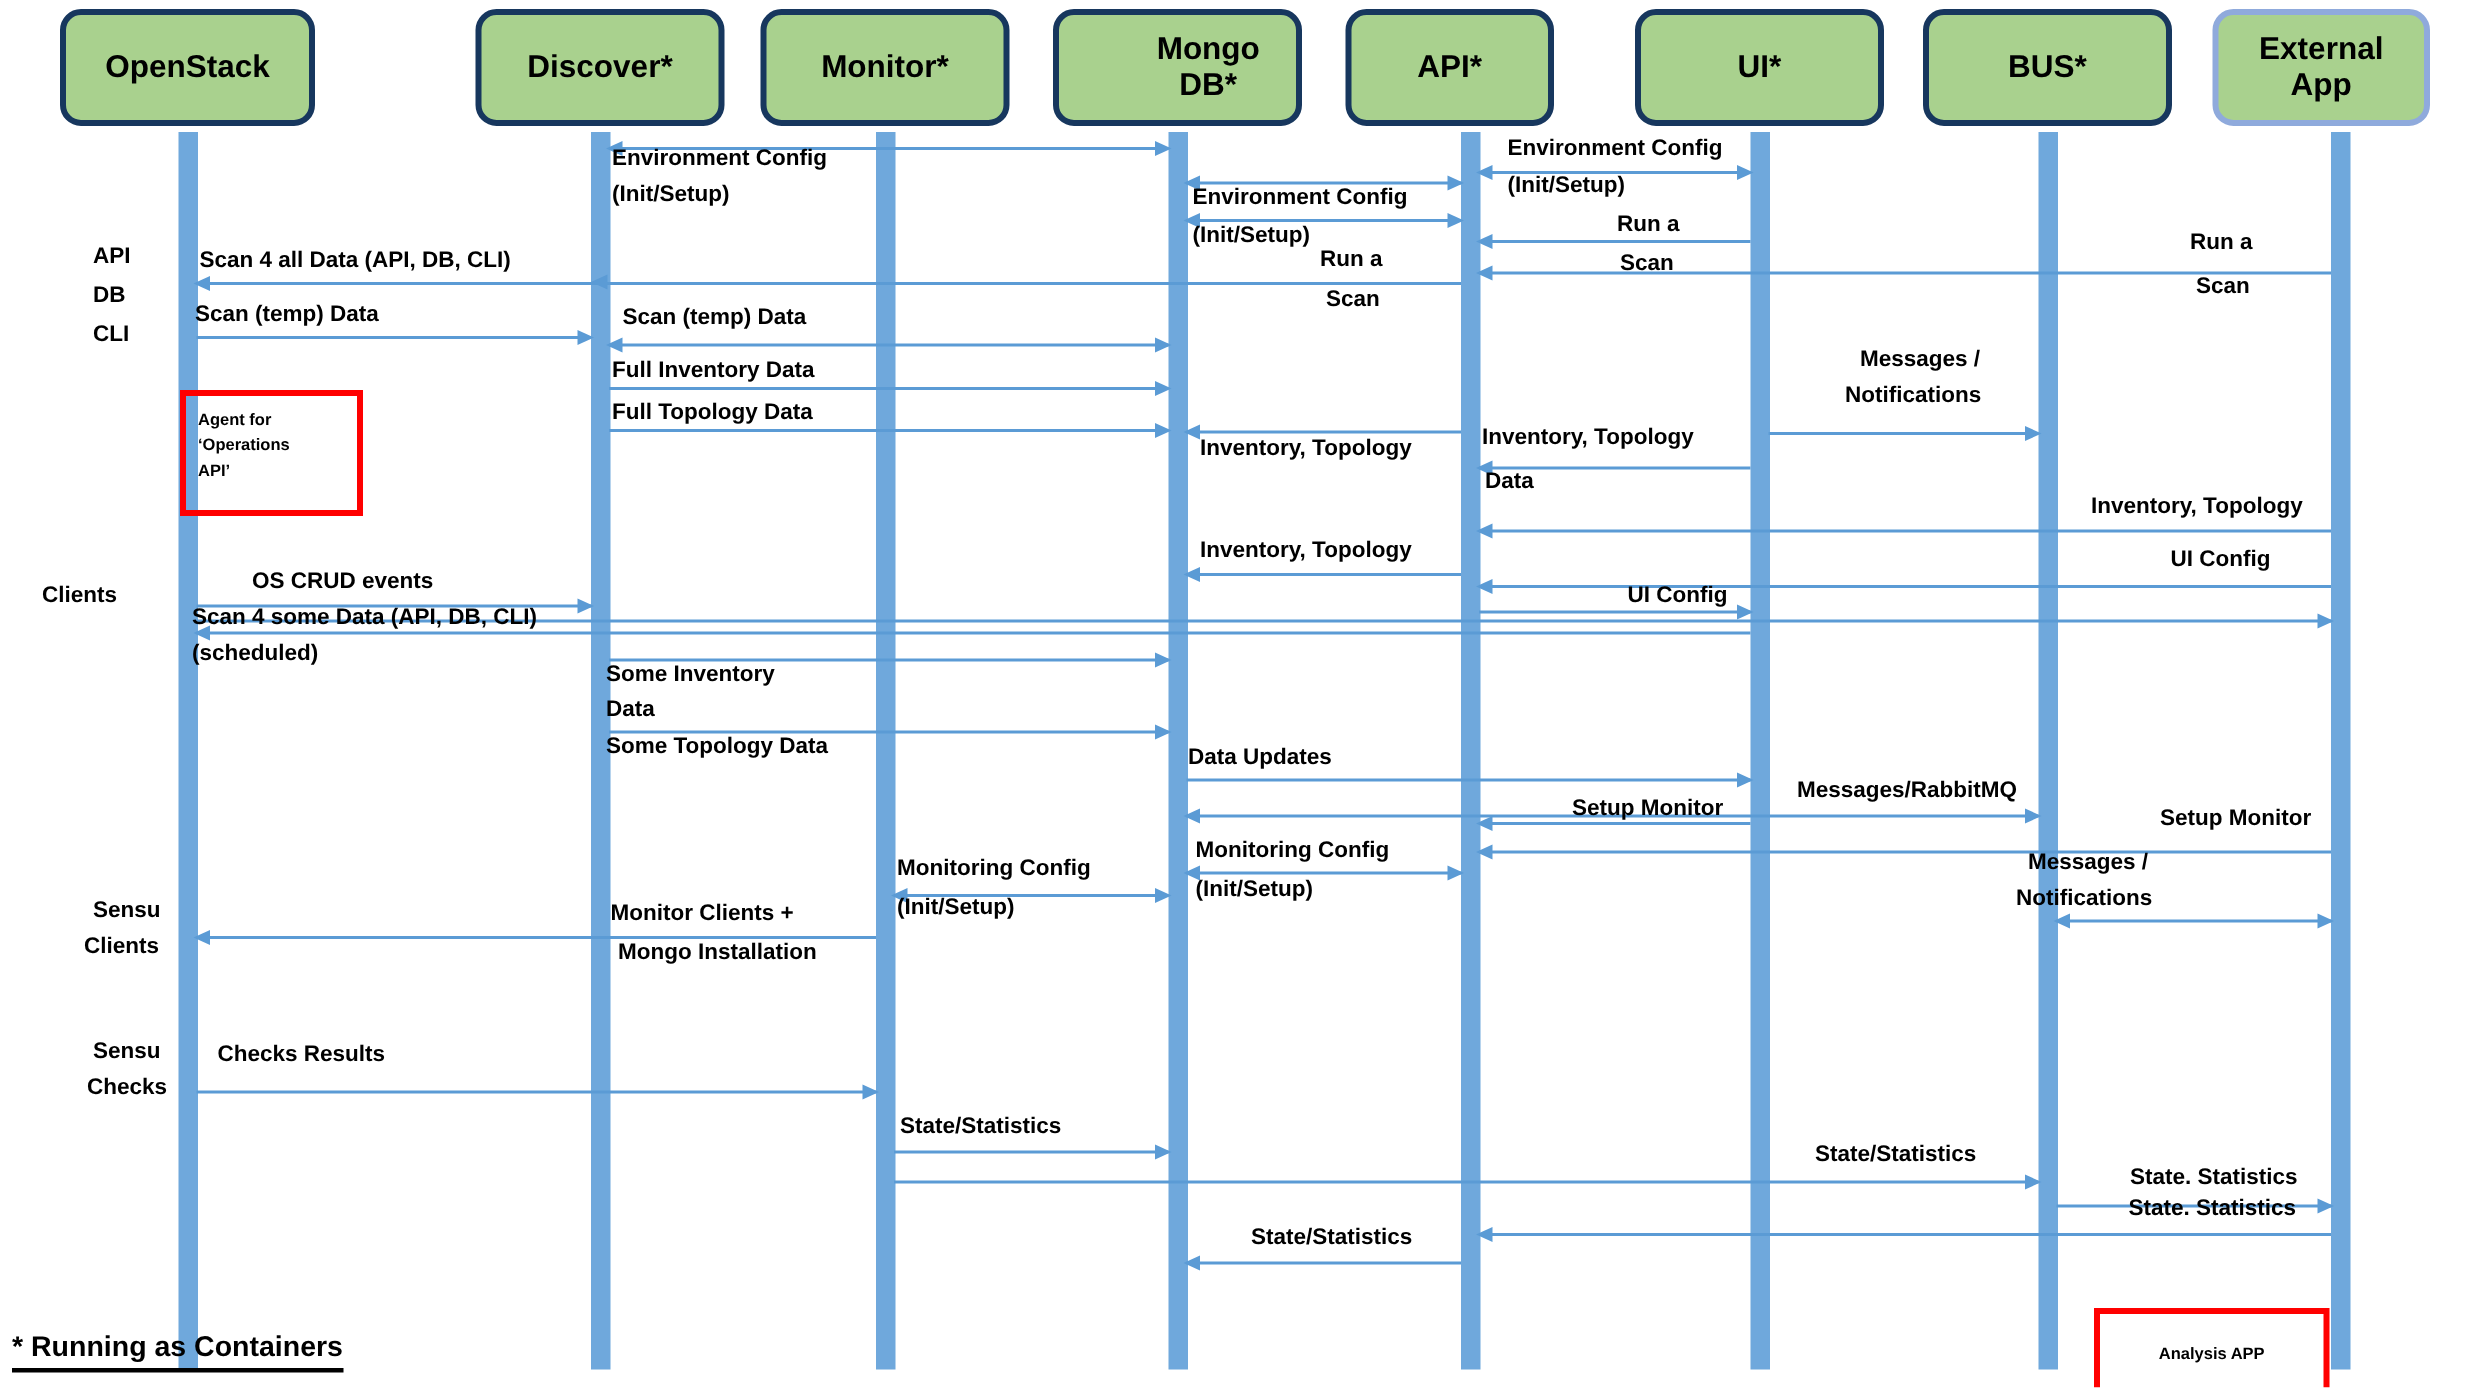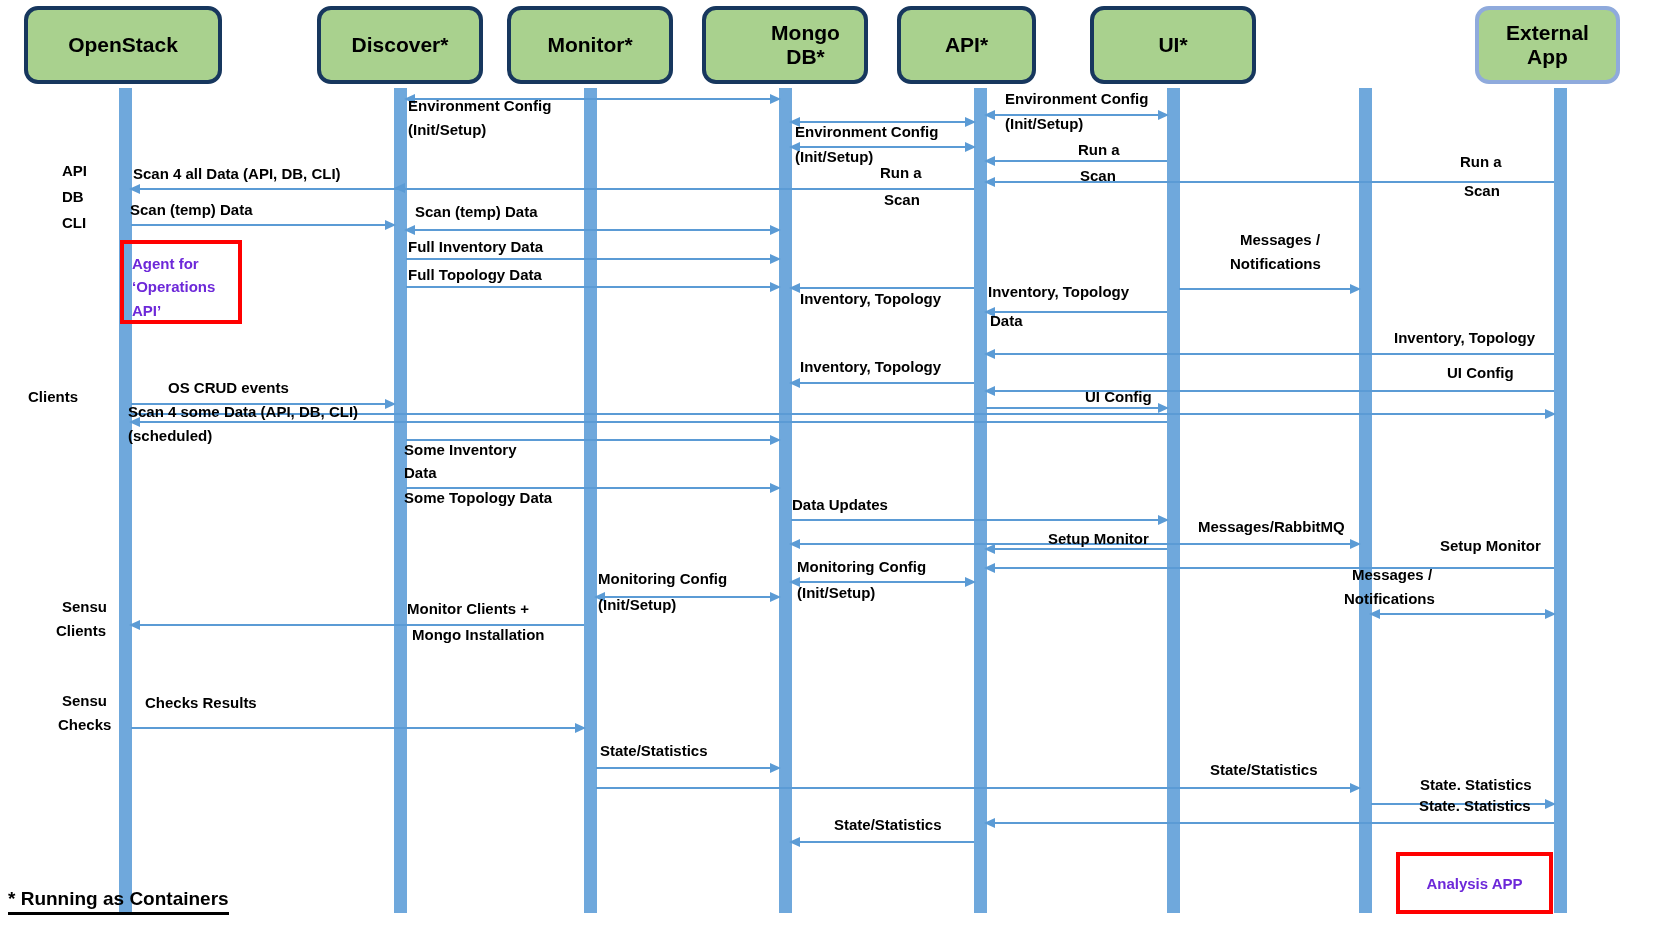--- a/index.html
+++ b/index.html
@@ -13,44 +13,45 @@
   .lifeline{position:absolute;top:88px;width:13px;height:825px;background:var(--lf);z-index:1;}
   .arrow{position:absolute;height:0;border-top:2px solid var(--ac);z-index:2;}
   .head{position:absolute;width:0;height:0;border-top:5px solid transparent;
         border-bottom:5px solid transparent;top:-6px;}
   .head.l{left:-2px;border-right:11px solid var(--ac);}
   .head.r{right:-2px;border-left:11px solid var(--ac);}
   .fhead{position:absolute;width:0;height:0;border-top:5px solid transparent;
          border-bottom:5px solid transparent;z-index:3;}
   .msg{position:absolute;font-weight:bold;font-size:15px;color:#000;white-space:nowrap;z-index:4;}
   .callout{position:absolute;border:4px solid #ff0000;box-sizing:border-box;background:transparent;
-           font-weight:bold;font-size:15px;color:#6d28d9;z-index:6;white-space:pre-line;}
+           font-weight:bold;font-size:11px;color:#000000;z-index:6;white-space:pre-line;margin-top:20px;}
   .callout.pad{padding:8px 4px 0 8px;line-height:1.55;}
   .callout.center{display:flex;align-items:center;justify-content:center;}
   #footnote{position:absolute;left:8px;top:888px;font-size:19px;font-weight:bold;color:#000;
             border-bottom:3px solid #000;padding-bottom:2px;z-index:6;}
 </style>
 </head>
 <body>
 
 <div id="canvas">
   <div id="footnote">* Running as Containers</div>
-<div class="actor" style="left: 24px; width: 198px; border-color: rgb(23, 55, 94);">OpenStack</div>
+<div class="actor" style="left: 40px; width: 170px; border-color: rgb(23, 55, 94);">OpenStack</div>
     <div class="lifeline" style="left: 118.5px;"></div>
     <div class="actor" style="left: 317px; width: 166px; border-color: rgb(23, 55, 94);">Discover*</div>
     <div class="lifeline" style="left: 393.5px;"></div>
     <div class="actor" style="left: 507px; width: 166px; border-color: rgb(23, 55, 94);">Monitor*</div>
     <div class="lifeline" style="left: 583.5px;"></div>
     <div class="actor" style="left: 702px; width: 166px; border-color: rgb(23, 55, 94); padding-left: 41px;">Mongo
 DB*</div>
     <div class="lifeline" style="left: 778.5px;"></div>
     <div class="actor" style="left: 897px; width: 139px; border-color: rgb(23, 55, 94);">API*</div>
     <div class="lifeline" style="left: 973.5px;"></div>
     <div class="actor" style="left: 1090px; width: 166px; border-color: rgb(23, 55, 94);">UI*</div>
     <div class="lifeline" style="left: 1166.5px;"></div>
+    <div class="actor" style="left: 1282px; width: 166px; border-color: rgb(23, 55, 94);">BUS*</div>
     <div class="lifeline" style="left: 1358.5px;"></div>
     <div class="actor" style="left: 1475px; width: 145px; border-color: rgb(143, 170, 220);">External
 App</div>
     <div class="lifeline" style="left: 1553.5px;"></div>
     <div class="arrow" style="left: 406px; top: 98px; width: 373px;">
       <div class="head l"></div>
       <div class="head r"></div>
     </div>
     <div class="arrow" style="left: 986px; top: 114px; width: 181px;">
       <div class="head l"></div>

